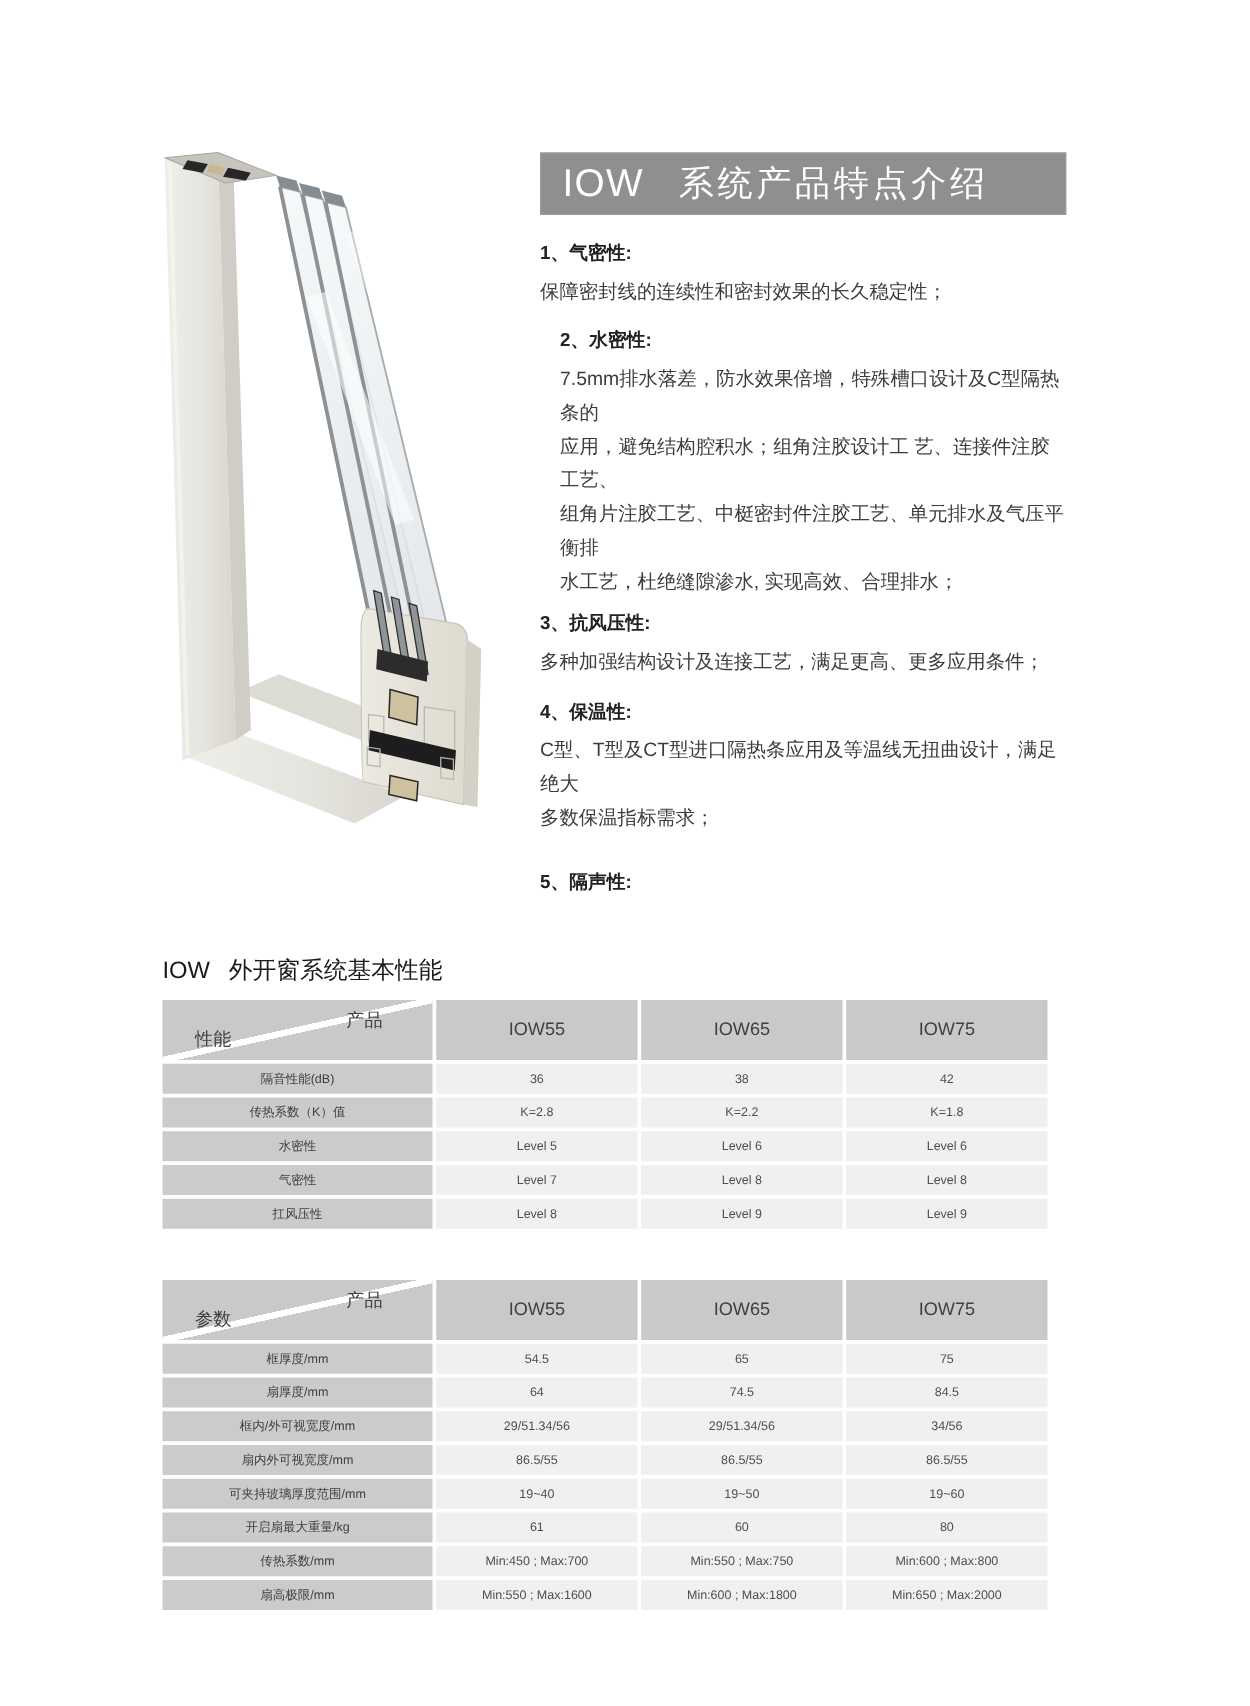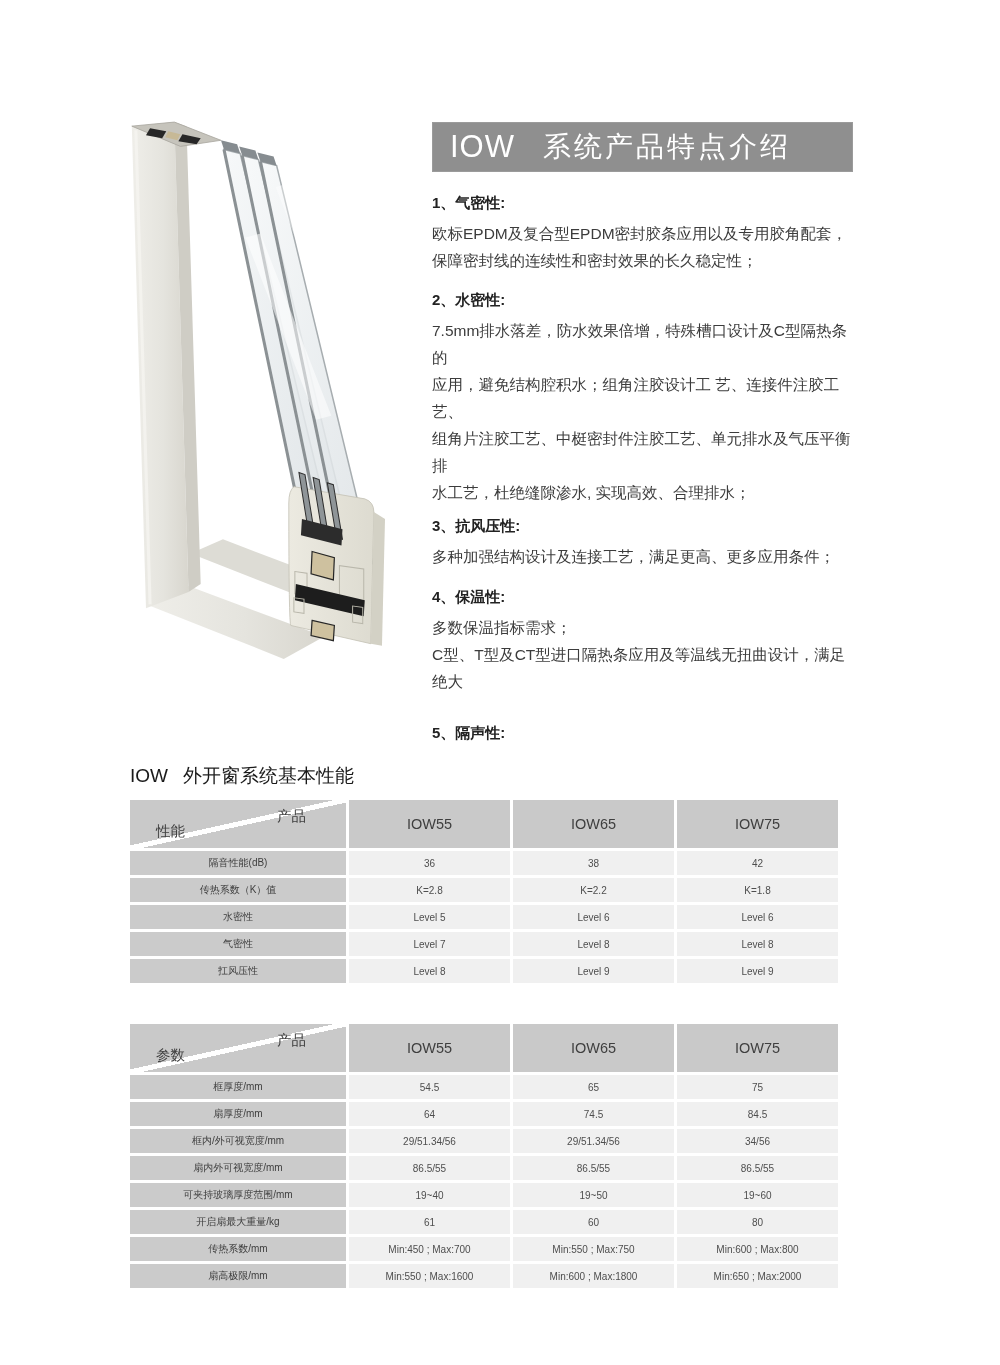--- a/index.html
+++ b/index.html
@@ -15,21 +15,21 @@
   .hero-right { position:absolute; left:432px; top:122px; width:421px; }
   .bar {
     height:50px; background:#8f8f8f; color:#ffffff; display:flex; align-items:center;
     padding-left:17px; box-sizing:border-box; border:1px solid #9b9b9b;
   }
   .bar .code { font-size:31px; font-weight:400; letter-spacing:1px; margin-right:28px; }
   .bar .t    { font-size:28px; letter-spacing:3px; }
 
   .feature h3 { margin:0; font-size:15px; line-height:28px; font-weight:bold; color:#222222; }
   .feature .ln { font-size:15.5px; line-height:27px; color:#3c3c3c; }
-  .f1 { margin-top:17px; } .f2 { margin-top:12px; } .f3 { margin-top:6px; }
+  .f1 { margin-top:17px; } .f2 { margin-top:12px;margin-left:16px; } .f3 { margin-top:6px; }
   .f4 { margin-top:13px; } .f5 { margin-top:24px; }
   .feature .body { margin-top:3px; }
 
   
   .tbl { position:absolute; left:130px; width:706px; }
   #tbl-performance { top:763px; }
   #tbl-params      { top:1013px; }
   .tbl-title { font-size:19px; color:#1a1a1a; }
   .tbl-title .code { margin-right:15px; }
   .grid { margin-top:11px; display:grid; grid-template-columns:216px 161px 161px 161px; gap:3px; }
@@ -133,21 +133,20 @@
 
 <div class="hero-right">
   <div class="bar">
     <span class="code">IOW</span>
     <span class="t">系统产品特点介绍</span>
   </div>
 
   <div class="feature f1">
     <h3>1、气密性:</h3>
     <div class="body">
-      <div class="ln">欧标EPDM及复合型EPDM密封胶条应用以及专用胶角配套，</div>
       <div class="ln">保障密封线的连续性和密封效果的长久稳定性；</div>
     </div>
   </div>
 
   <div class="feature f2">
     <h3>2、水密性:</h3>
     <div class="body">
       <div class="ln">7.5mm排水落差，防水效果倍增，特殊槽口设计及C型隔热条的</div>
       <div class="ln">应用，避免结构腔积水；组角注胶设计工 艺、连接件注胶工艺、</div>
       <div class="ln">组角片注胶工艺、中梃密封件注胶工艺、单元排水及气压平衡排</div>
@@ -158,22 +157,22 @@
   <div class="feature f3">
     <h3>3、抗风压性:</h3>
     <div class="body">
       <div class="ln">多种加强结构设计及连接工艺，满足更高、更多应用条件；</div>
     </div>
   </div>
 
   <div class="feature f4">
     <h3>4、保温性:</h3>
     <div class="body">
+      <div class="ln">C型、T型及CT型进口隔热条应用及等温线无扭曲设计，满足绝大</div>
       <div class="ln">多数保温指标需求；</div>
-      <div class="ln">C型、T型及CT型进口隔热条应用及等温线无扭曲设计，满足绝大</div>
     </div>
   </div>
 
   <div class="feature f5">
     <h3>5、隔声性:</h3>
   </div>
 </div>
 
 <div class="tbl" id="tbl-performance">
   <div class="tbl-title">

